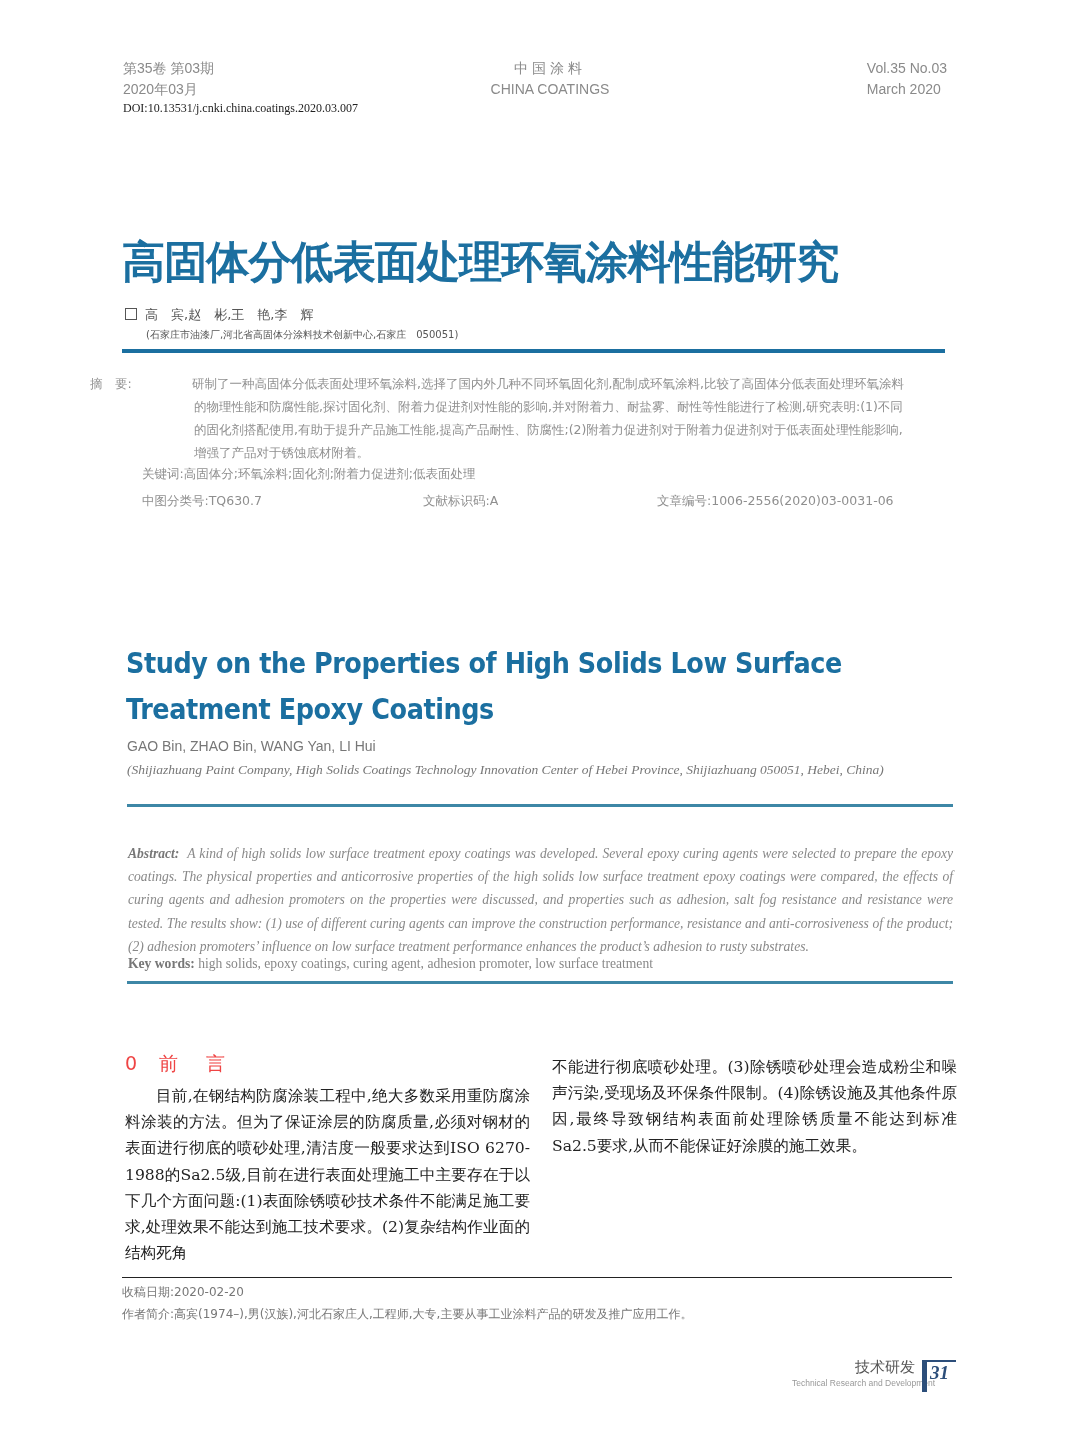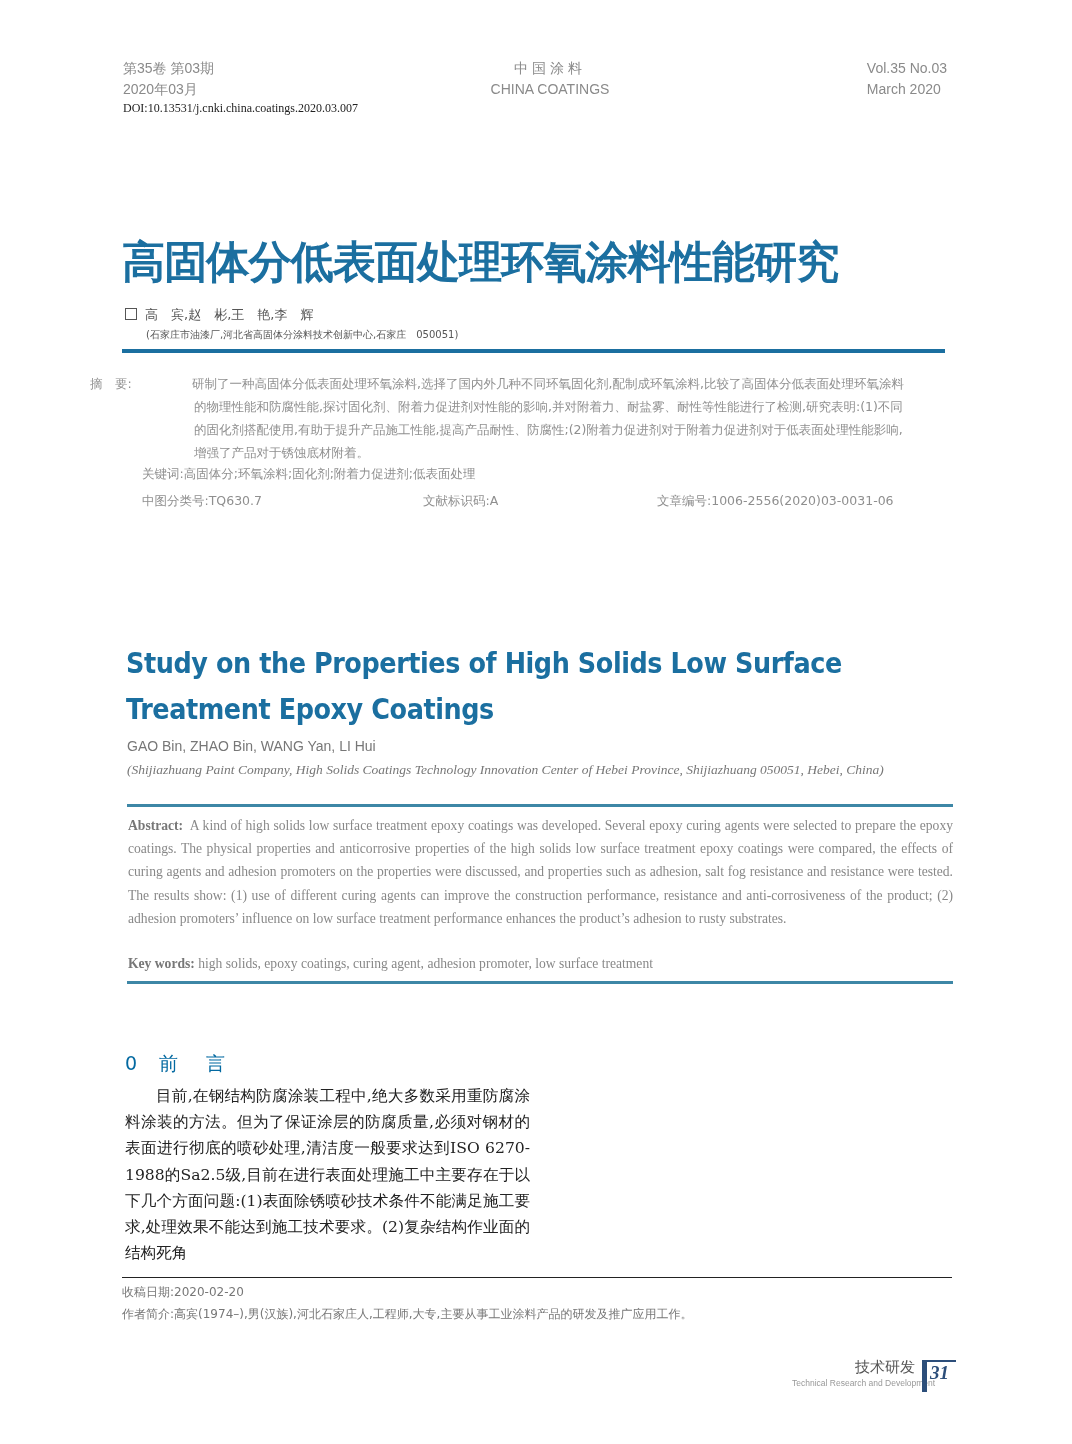--- a/index.html
+++ b/index.html
@@ -34,28 +34,28 @@
   
   .en-title { left: 126px; top: 640px; font-size: 29px; font-weight: bold; color: #1b6fa0;
               line-height: 46px; font-family: "DejaVu Sans", sans-serif; letter-spacing: -0.5px;
               transform: scaleX(0.88); transform-origin: left; white-space: nowrap; }
   .en-authors { left: 127px; top: 738px; font-size: 14px; color: #777; font-family: "Liberation Sans", sans-serif; }
   .en-affil { left: 127px; top: 760px; width: 825px; font-size: 13.5px; line-height: 20px; color: #777;
               font-style: italic; font-family: "Liberation Serif", serif; }
   .rule-mid { left: 127px; width: 826px; height: 3px; background: #3d87a6; }
 
   
-  .en-abs { left: 128px; top: 814px; width: 825px; font-size: 13.6px; line-height: 23.2px; color: #888;
-            font-family: "Liberation Serif", "DejaVu Serif", serif; text-align: justify; }
+  .en-abs { left: 128px; top: 842px; width: 825px; font-size: 13.6px; line-height: 23.2px; color: #888;
+            font-family: "Liberation Serif", "DejaVu Serif", serif; text-align: justify; font-style: italic; }
   .en-abs b { color: #777; }
   .en-kw { left: 128px; top: 956px; font-size: 13.6px; color: #888; font-family: "Liberation Serif", serif; }
   .en-kw b { color: #777; }
 
   
-  .sec-head { left: 125px; top: 1051px; font-size: 19px; color: #0369a1; font-family: "DejaVu Sans", sans-serif; }
+  .sec-head { left: 125px; top: 1051px; font-size: 19px; color: #ef4444; font-family: "DejaVu Sans", sans-serif; }
   .sec-head .num { margin-right: 22px; }
   .sec-head .w { margin-right: 28px; }
   .col { top: 1081px; width: 405px; font-size: 15.6px; line-height: 26.2px; color: #222;
          font-family: "DejaVu Serif", "Liberation Serif", serif; text-align: justify; }
   .col-left { left: 125px; top: 1083px; }
   .col-right { left: 552px; top: 1054px; }
   .col p { margin: 0; }
   .col p.indent { text-indent: 31px; }
 
   
@@ -128,20 +128,21 @@
 </div>
 <div class="abs rule-mid" style="top:981px;"></div>
 
 <div class="abs sec-head">
   <span class="num">0</span><span class="w">前</span><span>言</span>
 </div>
 <div class="abs col col-left">
   <p class="indent">目前,在钢结构防腐涂装工程中,绝大多数采用重防腐涂料涂装的方法。但为了保证涂层的防腐质量,必须对钢材的表面进行彻底的喷砂处理,清洁度一般要求达到ISO 6270-1988的Sa2.5级,目前在进行表面处理施工中主要存在于以下几个方面问题:(1)表面除锈喷砂技术条件不能满足施工要求,处理效果不能达到施工技术要求。(2)复杂结构作业面的结构死角</p>
 </div>
 <div class="abs col col-right">
+  <p>不能进行彻底喷砂处理。(3)除锈喷砂处理会造成粉尘和噪声污染,受现场及环保条件限制。(4)除锈设施及其他条件原因,最终导致钢结构表面前处理除锈质量不能达到标准Sa2.5要求,从而不能保证好涂膜的施工效果。</p>
 </div>
 
 <div class="abs foot-rule"></div>
 <div class="abs foot" style="top:1284px;">收稿日期:2020-02-20</div>
 <div class="abs foot" style="top:1306px;">作者简介:高宾(1974–),男(汉族),河北石家庄人,工程师,大专,主要从事工业涂料产品的研发及推广应用工作。</div>
 
 <div class="abs pf-cn">技术研发</div>
 <div class="abs pf-en">Technical Research and Development</div>
 <div class="abs pf-box"></div>
 <div class="abs pf-num">31</div>

